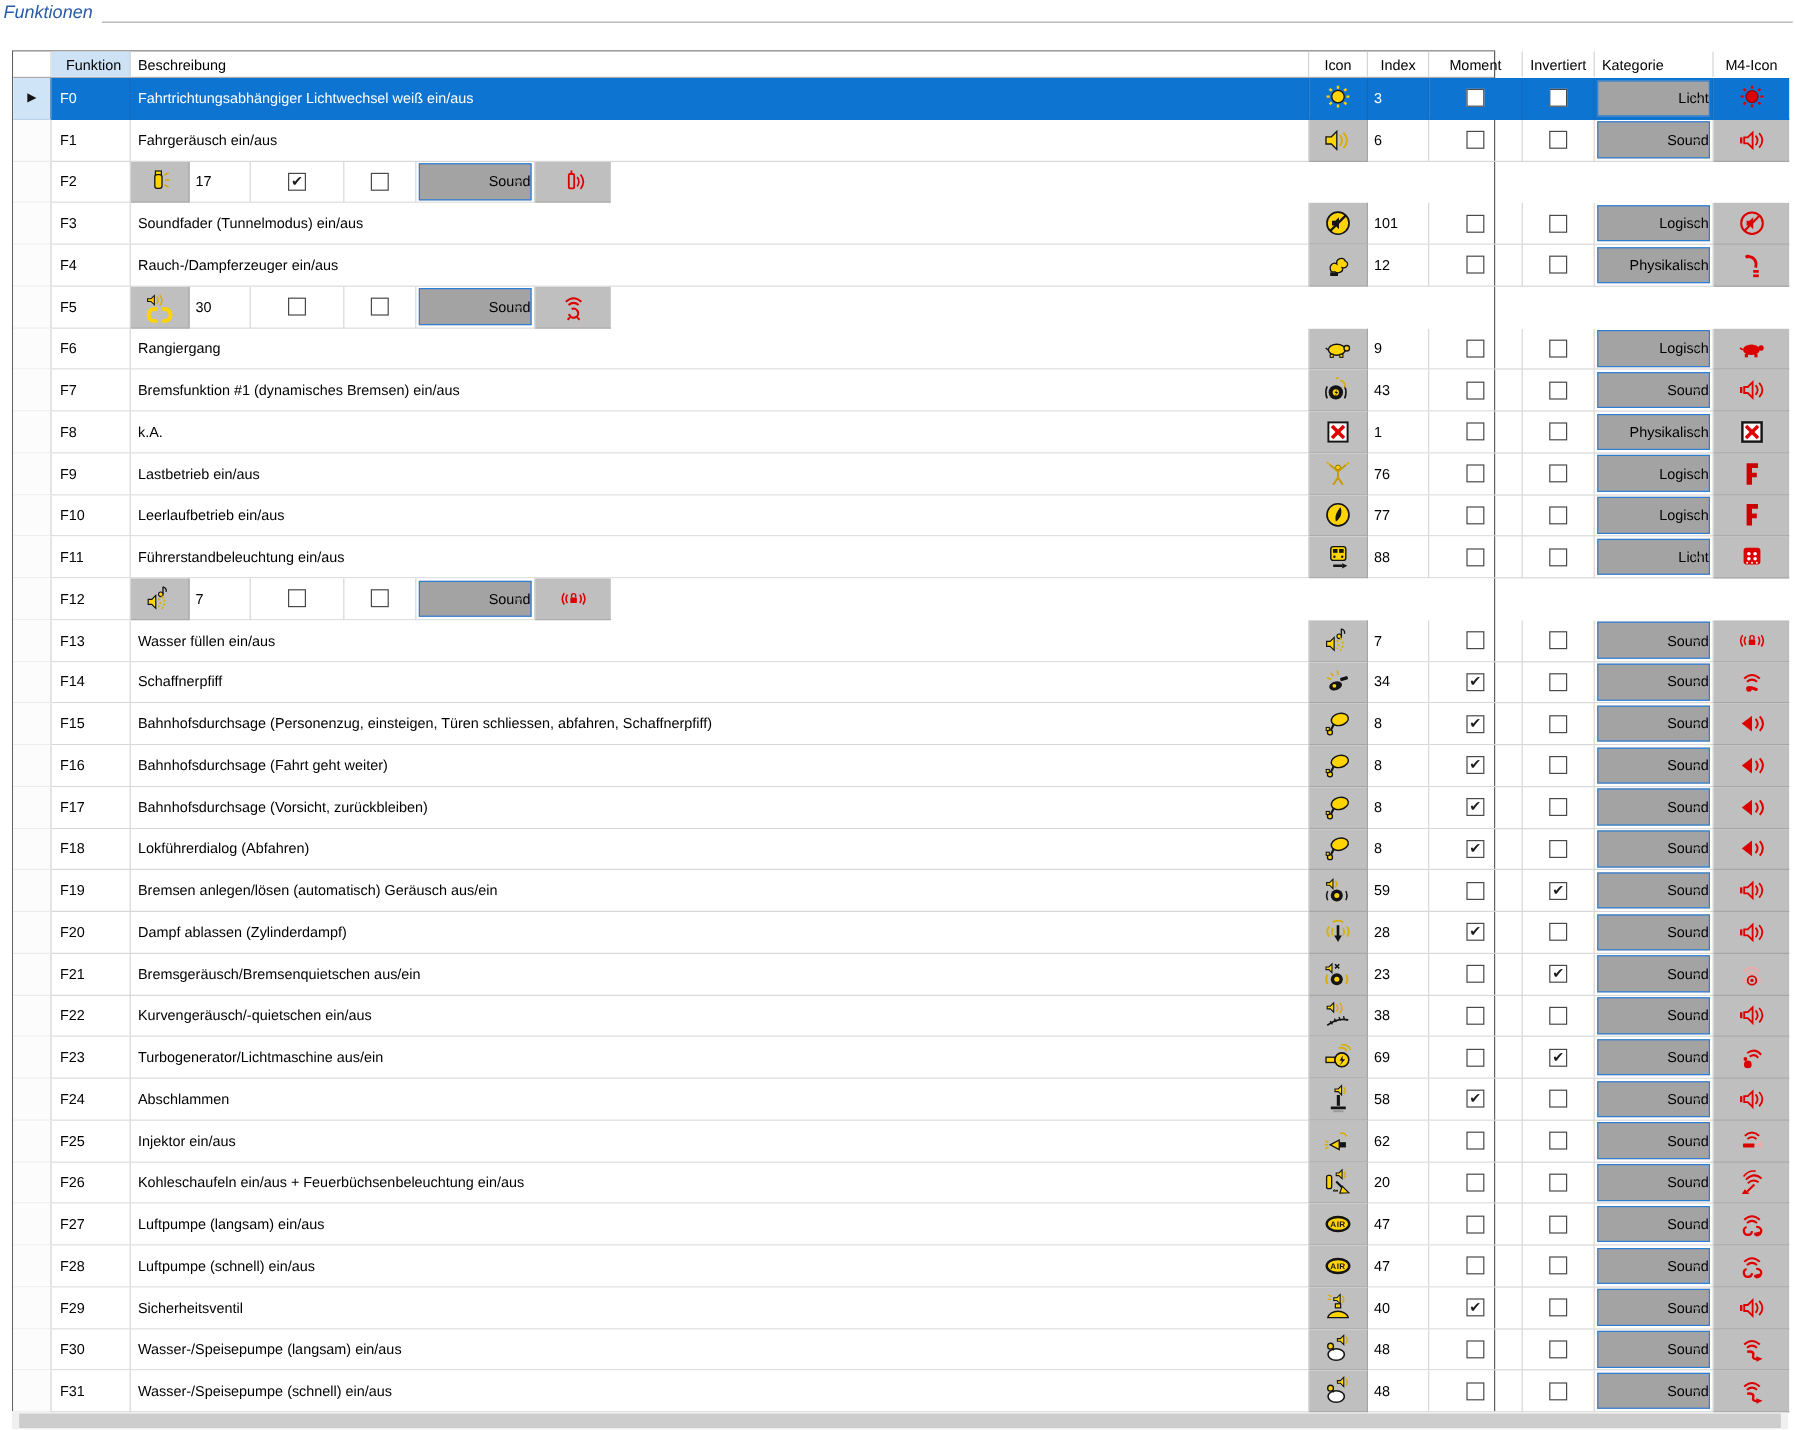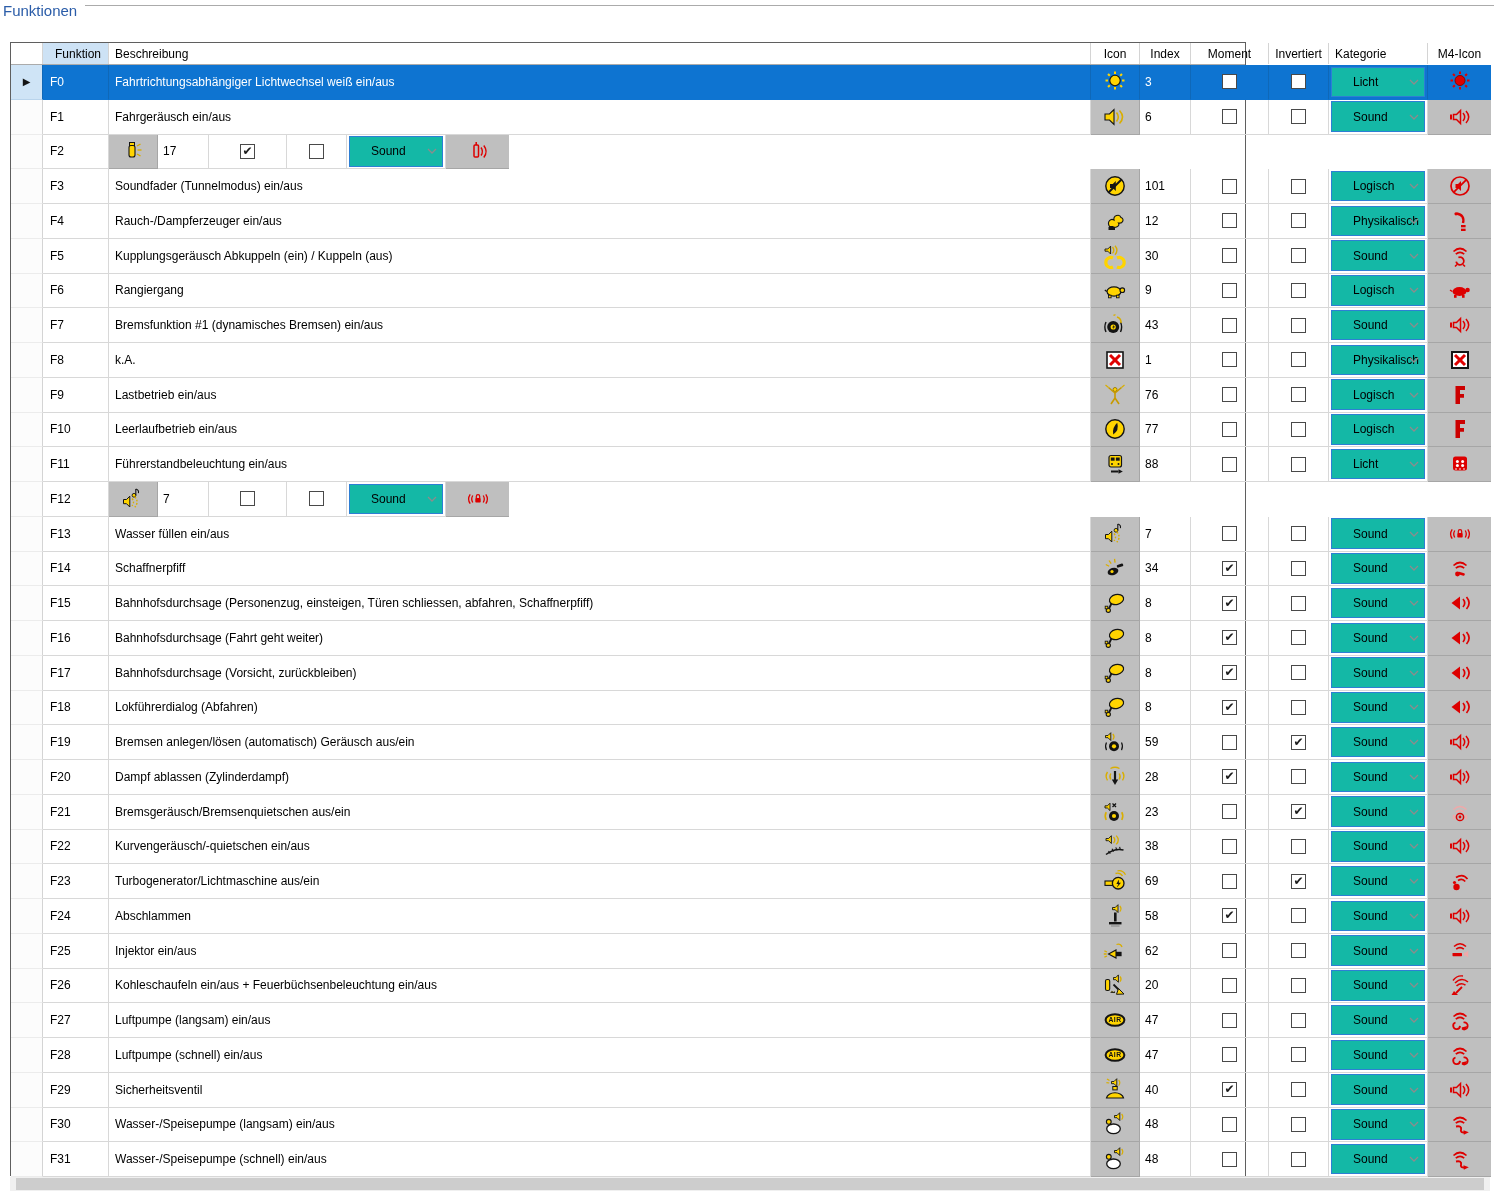--- a/index.html
+++ b/index.html
@@ -1,19 +1,19 @@
 <!DOCTYPE html>
 <html><head>
 <meta charset="utf-8">
 <style>
   html,body{margin:0;padding:0}
   body{width:1496px;height:1192px;background:#fff;position:relative;overflow:hidden;
        font-family:"Liberation Sans",sans-serif;font-size:12px;color:#000;}
-  .caption{position:absolute;left:3px;top:2px;right:2px;display:flex;align-items:flex-start;gap:8px;
-           color:#2a5ca8;font-size:15px;}
+  .caption{position:absolute;left:3px;top:2px;right:2px;display:flex;align-items:flex-end;gap:8px;
+           color:#2a5ca8;font-size:15px;font-style:italic;}
   .caption .line{flex:1;height:1px;background:#ababab;margin-top:3px;}
   .grid{position:absolute;left:10px;top:42px;width:1236px;height:1134px;
         border:1px solid #5f5f5f;box-sizing:border-box;background:#fff;}
   .hrow{display:flex;height:22px;box-sizing:border-box;background:#fff;border-bottom:1px solid #ababab;}
   .hcell{display:flex;align-items:center;border-right:1px solid #d4d4d4;box-sizing:border-box;
          padding:0 6px;white-space:nowrap;overflow:hidden;}
   .c-rowh{width:32px;flex:none}
   .c-fn{width:66px;flex:none}
   .c-desc{width:982px;flex:none}
   .c-icon{width:49px;flex:none}
@@ -38,22 +38,22 @@
   .m4-cell{border-right:none;}
   .mom-cell,.inv-cell{justify-content:center;}
   .kat-cell{padding:0;}
   .row.selected .cell{background:#0e74d1;color:#fff;border-bottom-color:#0e74d1;border-right-color:#0f68b8;}
   .row.selected .row-header{background:#cfe4f6;color:#000;border-bottom-color:#b9d4ec;}
   .row.selected .icon-cell,.row.selected .m4-cell{background:#0e74d1;}
   .tri{font-size:10px;color:#141414;line-height:1;}
   .cb{width:15px;height:15px;background:#fff;border:1px solid #494949;box-sizing:border-box;
       display:flex;align-items:center;justify-content:center;font-size:12px;color:#1b1b1b;}
   .cb.checked::after{content:"\2714";margin-top:-1px;}
-  .combo{position:relative;flex:1;margin:2px;height:30.5px;background:#14b8a6;border:1px solid #2d7fd4;
-         box-sizing:border-box;display:flex;align-items:center;padding-left:21px;color:#000;}
+  .combo{position:relative;flex:1;margin:2px;height:30.5px;background:#a3a3a3;border:1px solid #2d7fd4;
+         box-sizing:border-box;display:flex;align-items:center;padding-left:21px;color:#000;justify-content:flex-end;}
   .combo .chev{position:absolute;right:5px;top:50%;transform:translateY(-50%);line-height:0;}
   .icon-slot,.m4-slot{display:flex;align-items:center;justify-content:center;line-height:0;}
   .scrollbar{position:absolute;left:10px;top:1177px;width:1480px;height:14px;background:#f0f0f0;}
   .thumb{position:absolute;left:6px;top:1px;width:1468px;height:12px;background:#cdcdcd;}
 </style>
 </head>
 <body>
 
 <div class="caption">
   <span>Funktionen</span>
@@ -290,21 +290,20 @@
               <path d="M9.5 5.5 q8.5 1.5 6.5 9.5" stroke="#dd0000" stroke-width="2.4" fill="none"></path>
               <rect x="14" y="17" width="4.6" height="2.3" fill="#dd0000"></rect>
               <rect x="14" y="20.7" width="4.6" height="2.3" fill="#dd0000"></rect>
             </svg>
           </span>
     </div>
   </div>
       <div class="row">
     <div class="cell c-rowh row-header"></div>
     <div class="cell c-fn fn-cell">F5</div>
-    <div class="cell c-desc desc-cell">Kupplungsgeräusch Abkuppeln (ein) / Kuppeln (aus)</div>
     <div class="cell c-icon icon-cell">
       <span class="icon-slot">
             <svg width="26" height="26" viewBox="0 0 26 26">
               <polygon points="3,6 5.8,6 8.6,3.2 8.6,11 5.8,8.2 3,8.2" fill="#ffd400" stroke="#141414" stroke-width="0.9"></polygon>
               <path d="M10.5 4 q2.6 3.2 0 6.4" stroke="#d9ae00" stroke-width="1.3" fill="none"></path>
               <path d="M13 2.8 q4 4.5 0 9" stroke="#d9ae00" stroke-width="1.3" fill="none"></path>
               <path d="M11 15 A5 5 0 1 0 11 24" stroke="#ffd400" stroke-width="3.2" fill="none"></path>
               <path d="M15 15 A5 5 0 1 1 15 24" stroke="#ffd400" stroke-width="3.2" fill="none"></path>
             </svg>
           </span>

